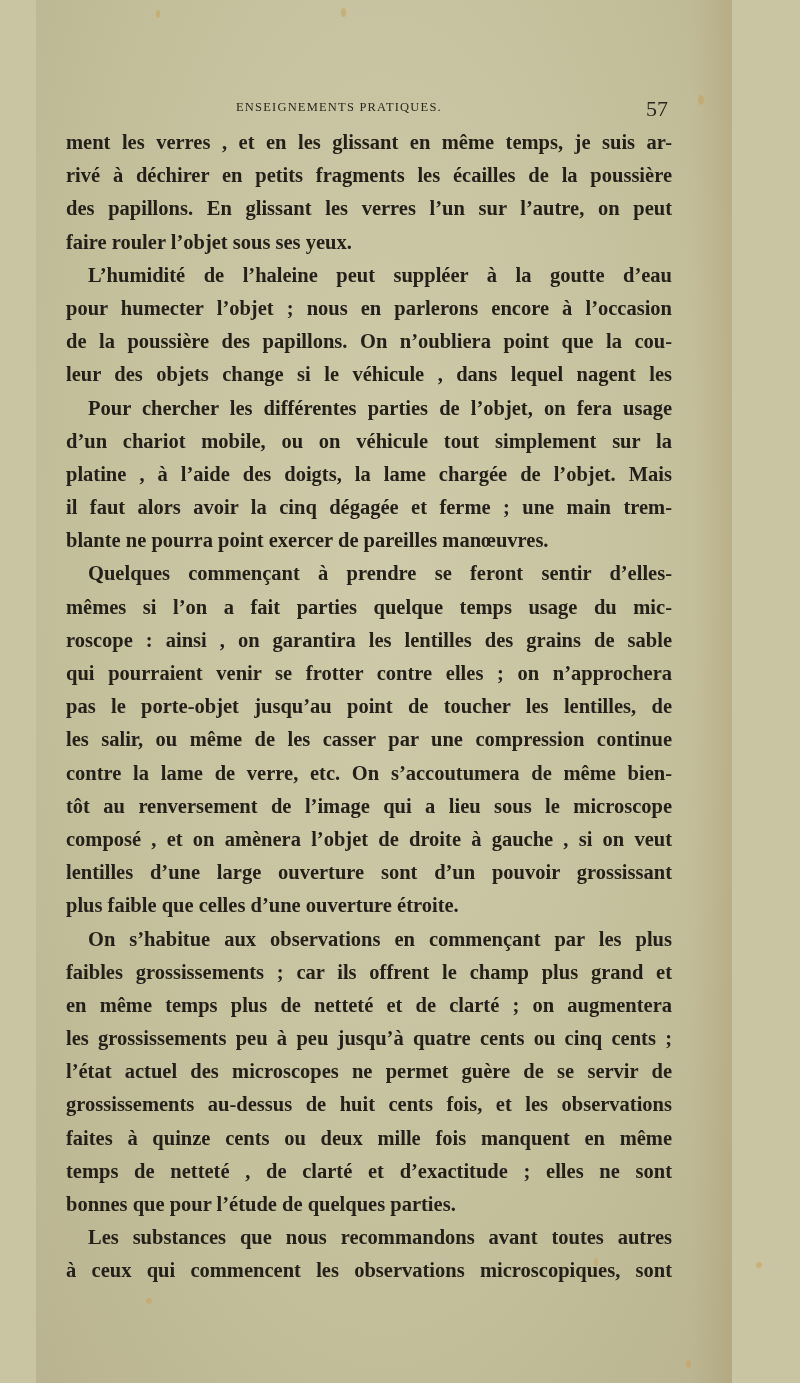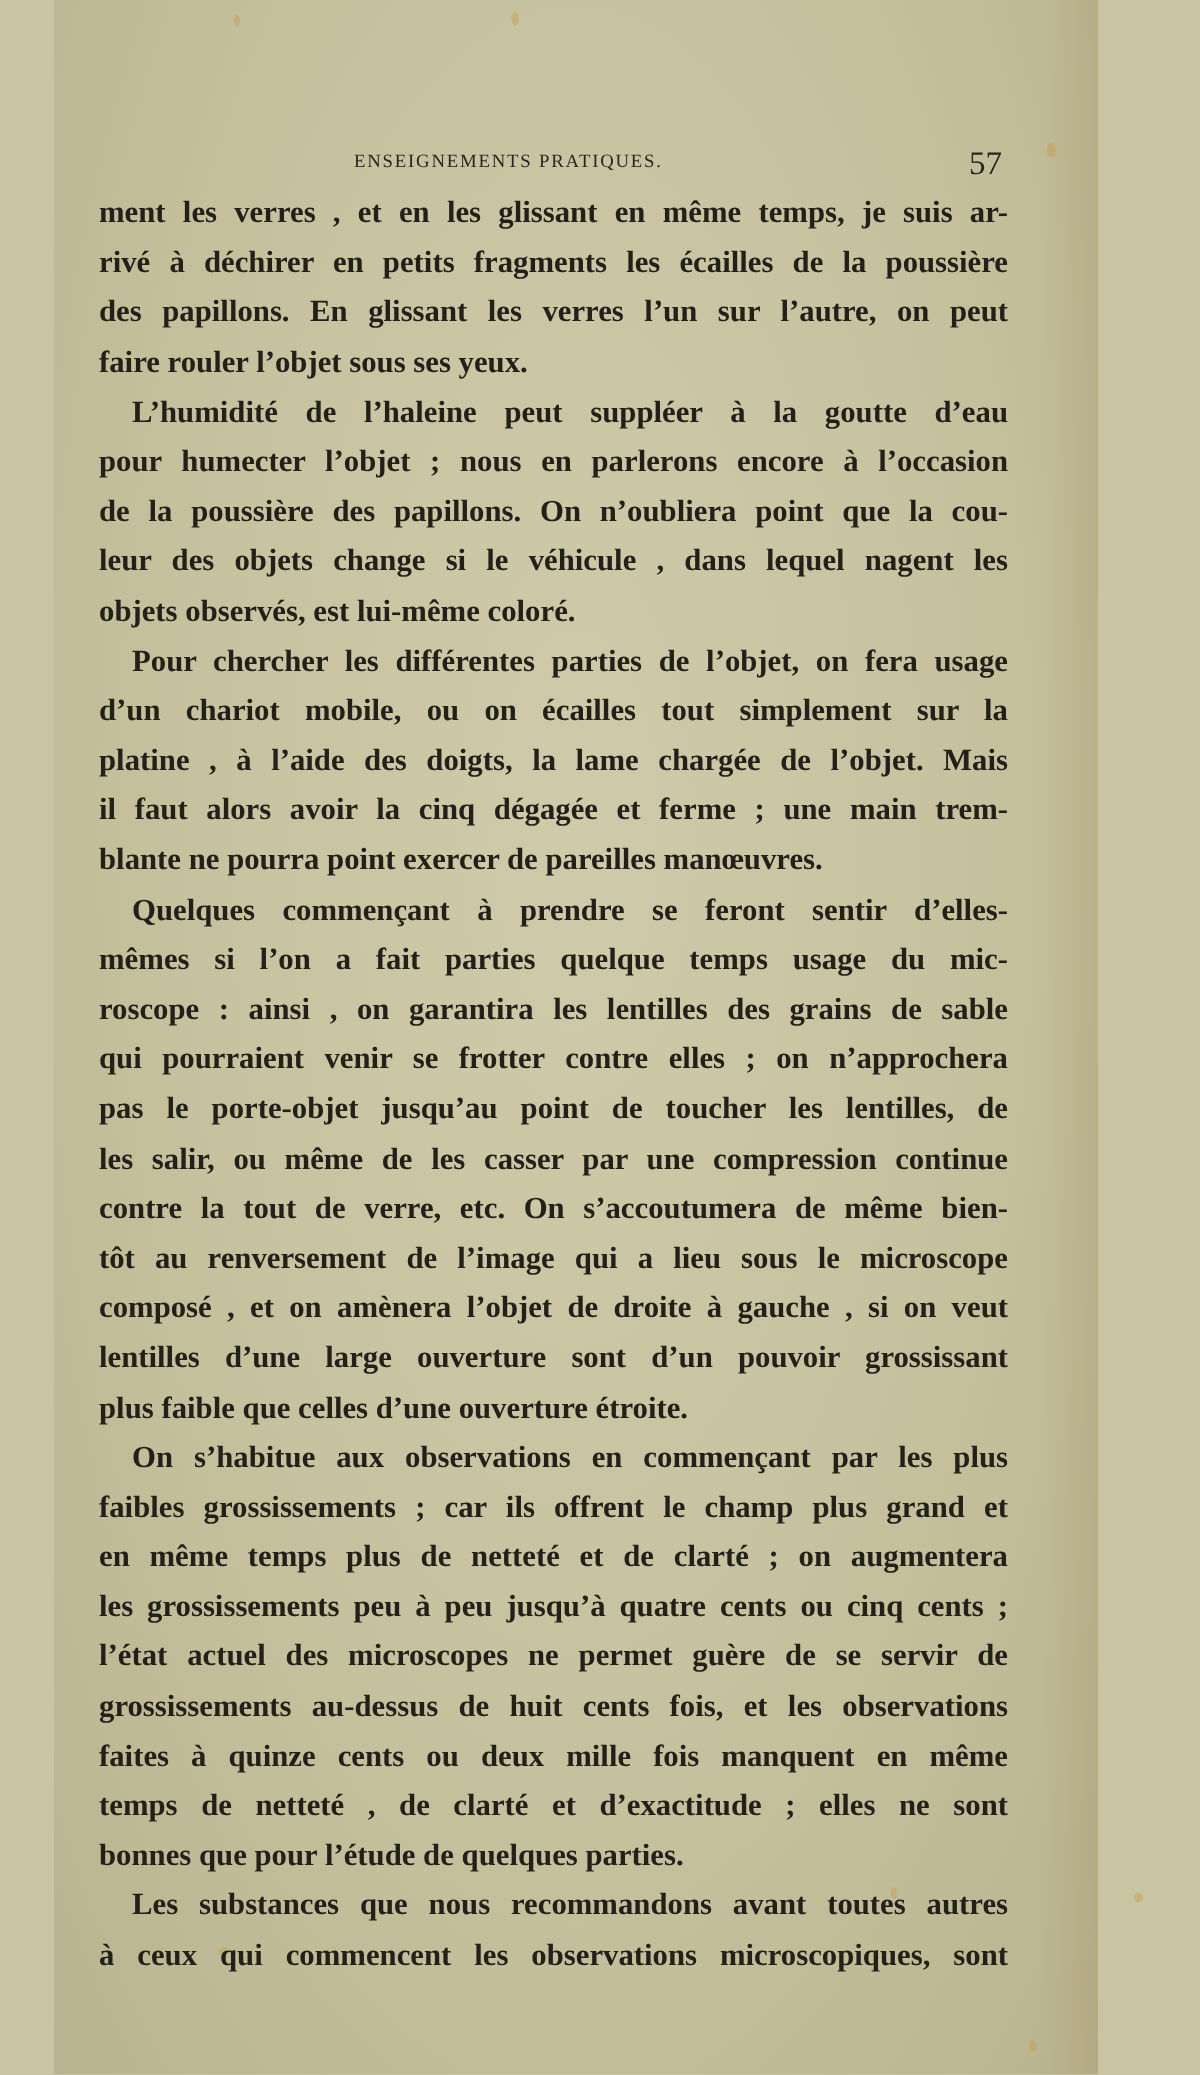--- a/index.html
+++ b/index.html
@@ -107,33 +107,32 @@
 
   <div class="text-block" id="text-block">
       <span class="line">ment les verres , et en les glissant en même temps, je suis ar-</span>
       <span class="line">rivé à déchirer en petits fragments les écailles de la poussière</span>
       <span class="line">des papillons. En glissant les verres l’un sur l’autre, on peut</span>
       <span class="line last">faire rouler l’objet sous ses yeux.</span>
       <span class="line indent">L’humidité de l’haleine peut suppléer à la goutte d’eau</span>
       <span class="line">pour humecter l’objet ; nous en parlerons encore à l’occasion</span>
       <span class="line">de la poussière des papillons. On n’oubliera point que la cou-</span>
       <span class="line">leur des objets change si le véhicule , dans lequel nagent les</span>
-      <span class="line last">objets observés, est lui-même coloré.</span>
       <span class="line indent">Pour chercher les différentes parties de l’objet, on fera usage</span>
-      <span class="line">d’un chariot mobile, ou on écailles tout simplement sur la</span>
+      <span class="line">d’un chariot mobile, ou on véhicule tout simplement sur la</span>
       <span class="line">platine , à l’aide des doigts, la lame chargée de l’objet. Mais</span>
       <span class="line">il faut alors avoir la cinq dégagée et ferme ; une main trem-</span>
       <span class="line last">blante ne pourra point exercer de pareilles manœuvres.</span>
       <span class="line indent">Quelques commençant à prendre se feront sentir d’elles-</span>
       <span class="line">mêmes si l’on a fait parties quelque temps usage du mic-</span>
       <span class="line">roscope : ainsi , on garantira les lentilles des grains de sable</span>
       <span class="line">qui pourraient venir se frotter contre elles ; on n’approchera</span>
       <span class="line">pas le porte-objet jusqu’au point de toucher les lentilles, de</span>
       <span class="line">les salir, ou même de les casser par une compression continue</span>
-      <span class="line">contre la tout de verre, etc. On s’accoutumera de même bien-</span>
+      <span class="line">contre la lame de verre, etc. On s’accoutumera de même bien-</span>
       <span class="line">tôt au renversement de l’image qui a lieu sous le microscope</span>
       <span class="line">composé , et on amènera l’objet de droite à gauche , si on veut</span>
       <span class="line">lentilles d’une large ouverture sont d’un pouvoir grossissant</span>
       <span class="line last">plus faible que celles d’une ouverture étroite.</span>
       <span class="line indent">On s’habitue aux observations en commençant par les plus</span>
       <span class="line">faibles grossissements ; car ils offrent le champ plus grand et</span>
       <span class="line">en même temps plus de netteté et de clarté ; on augmentera</span>
       <span class="line">les grossissements peu à peu jusqu’à quatre cents ou cinq cents ;</span>
       <span class="line">l’état actuel des microscopes ne permet guère de se servir de</span>
       <span class="line">grossissements au-dessus de huit cents fois, et les observations</span>

